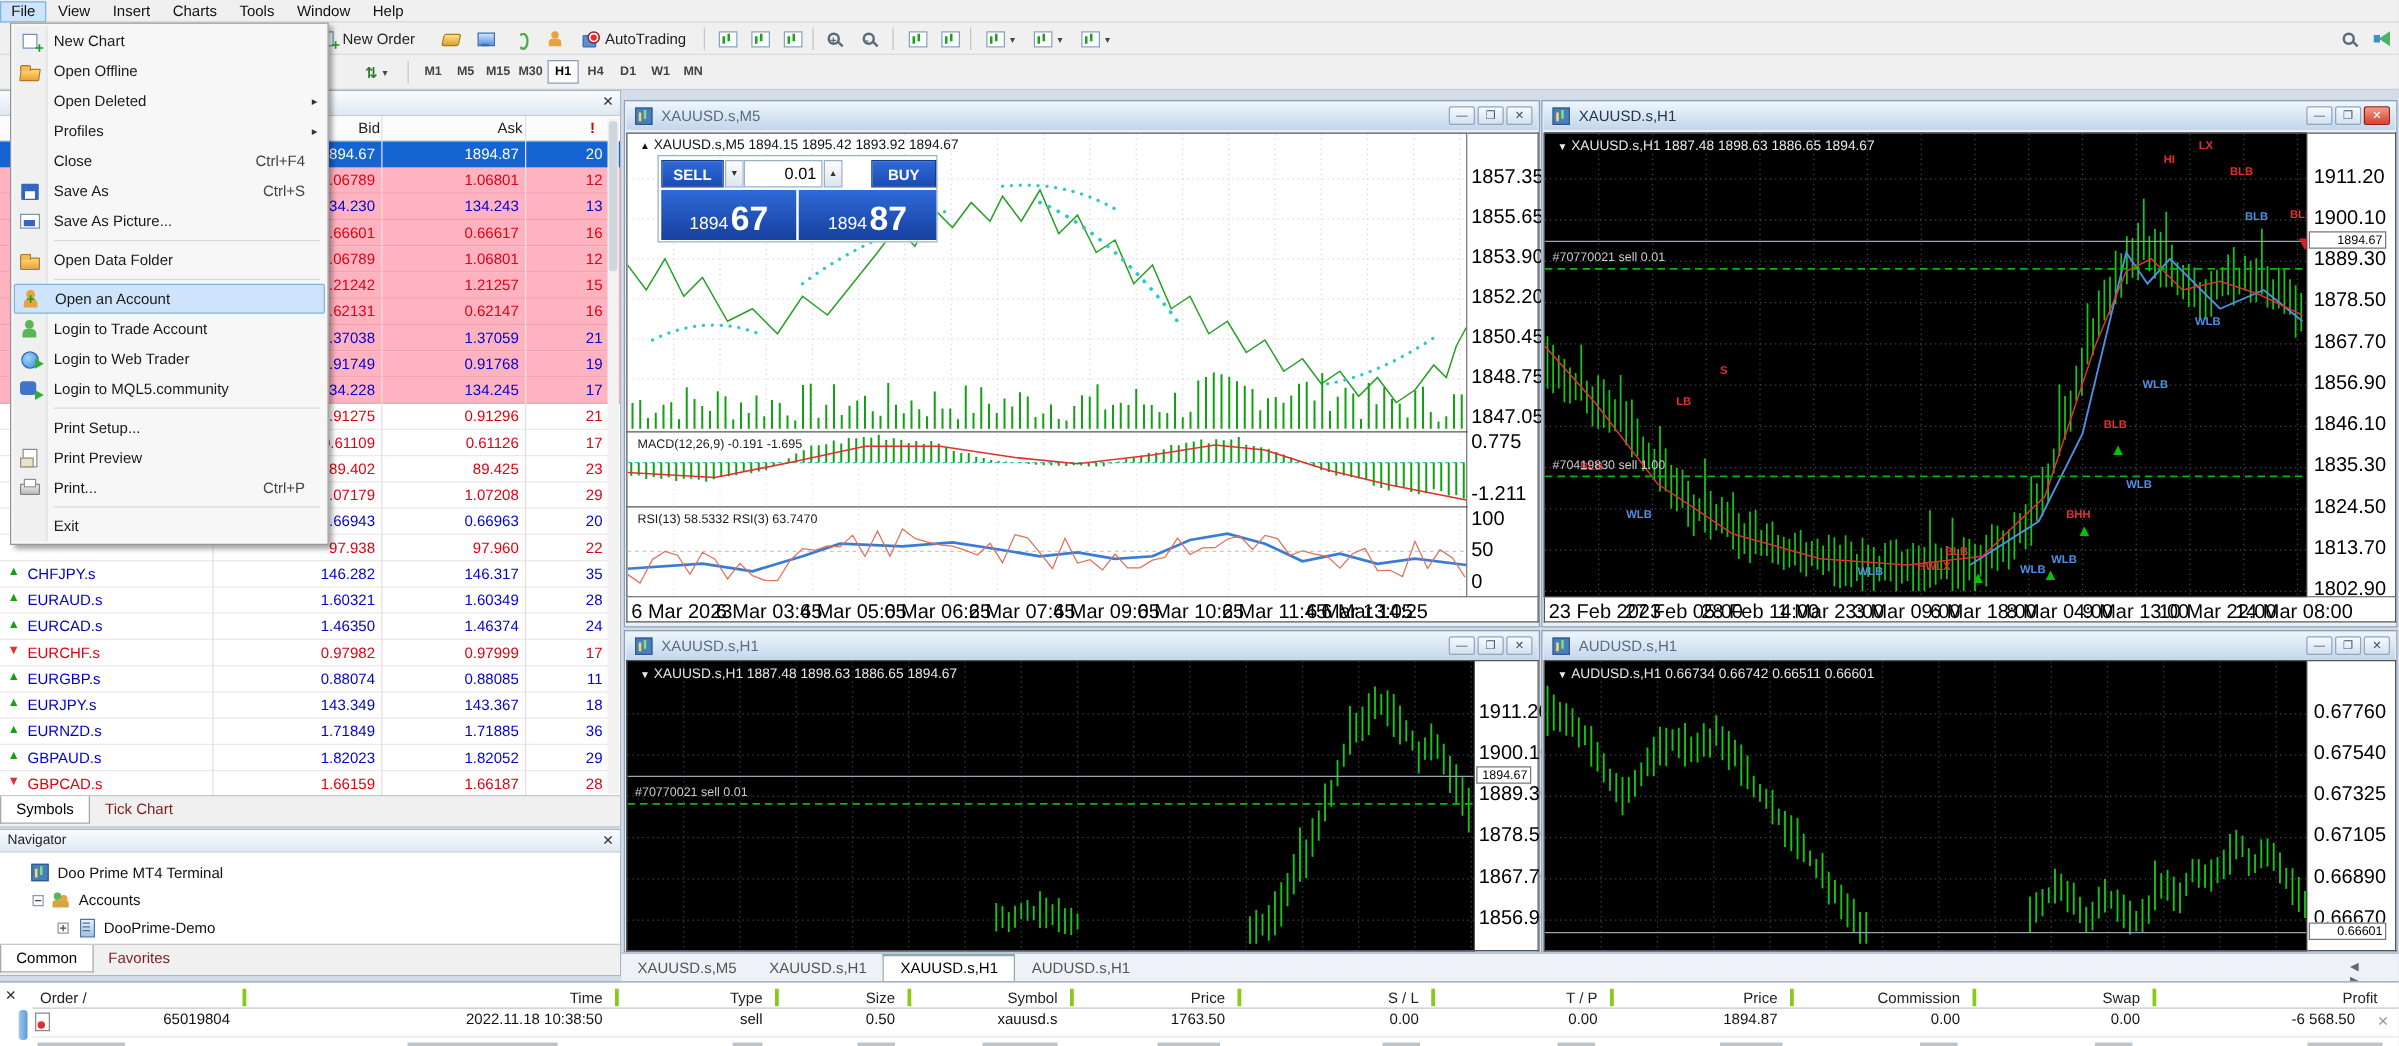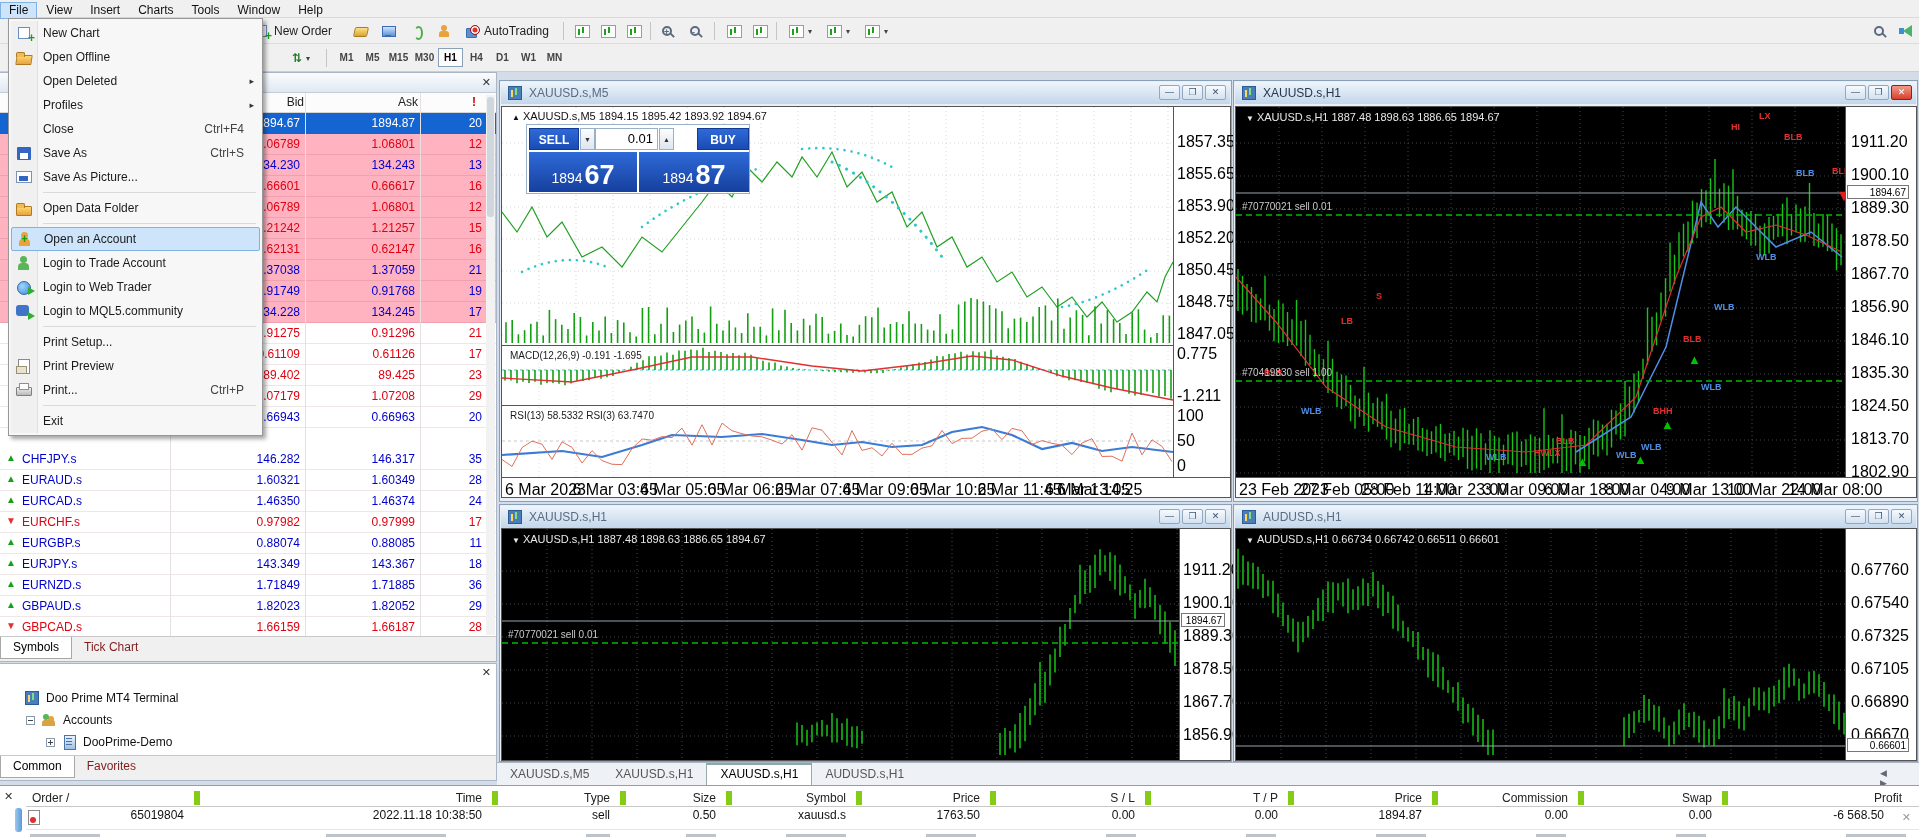--- a/index.html
+++ b/index.html
@@ -147,21 +147,21 @@
   .ctab { display:inline-block; padding:3px 13px 4px; color:#555; position:relative; }
   .ctab.active { background:#fff; border:1px solid #9aa; border-top:2px solid #8aa; color:#000; padding:2px 13px 4px; }
   #ct-scroll { position:absolute; right:8px; top:6px; font-size:9px; color:#667; letter-spacing:6px; }
 
   
   #terminal { position:absolute; left:0; top:785px; width:1919px; height:52px; background:#fff; border-top:1px solid #8aa0b8; }
   #term-close { position:absolute; left:4px; top:4px; font-size:11px; color:#333; }
   #term-scroll { position:absolute; left:15px; top:22px; width:7px; height:24px; background:linear-gradient(90deg,#9ec7ef,#5a9ad8); border-radius:3px; }
   #term-header { position:absolute; left:26px; top:4px; right:0; height:17px; border-bottom:1px solid #c8c8c8; font-size:12px; color:#222; }
   .th,.td { position:absolute; top:1px; text-align:right; padding-right:6px; white-space:nowrap; }
-  .th { border-left:6px solid #84cc16; }
+  .th { border-left:3px solid #84cc16; }
   .th:first-child { border-left:none; text-align:left; padding-left:2px; }
   #term-row1 { position:absolute; left:26px; top:21px; right:0; height:23px; border-bottom:1px solid #e6e6e6; font-size:12px; color:#111; }
   .td.left { text-align:right; padding-left:22px; }
   .i-doc { position:absolute; left:2px; top:3px; width:12px; height:15px; background:#fff; border:1px solid #8a8a8a; }
   .i-doc::after { content:""; position:absolute; left:1px; bottom:1px; width:6px; height:6px; border-radius:50%; background:#e03030; }
   #row-close { position:absolute; right:8px; top:4px; color:#999; font-size:11px; }
   #term-row2 { position:absolute; left:26px; top:45px; right:0; height:7px; overflow:hidden; opacity:.65; }
   .r2s { position:absolute; top:3px; height:8px; background:#9aa4ae; }
 
   .col1{left:4px;width:160px;} .col2{left:168px;width:294px;} .col3{left:466px;width:124px;}
@@ -374,20 +374,27 @@
         <span class="cell ask">1.07208</span>
         <span class="cell spr">29</span>
       </div>
       <div class="mwrow up" style="top: 294px;">
         <span class="cell arr"></span>
         <span class="cell sym"></span>
         <span class="cell bid">0.66943</span>
         <span class="cell ask">0.66963</span>
         <span class="cell spr">20</span>
       </div>
+      <div class="mwrow dn" style="top: 315px;">
+        <span class="cell arr"></span>
+        <span class="cell sym"></span>
+        <span class="cell bid">97.938</span>
+        <span class="cell ask">97.960</span>
+        <span class="cell spr">22</span>
+      </div>
       <div class="mwrow up" style="top: 336px;">
         <span class="cell arr">▲</span>
         <span class="cell sym">CHFJPY.s</span>
         <span class="cell bid">146.282</span>
         <span class="cell ask">146.317</span>
         <span class="cell spr">35</span>
       </div>
       <div class="mwrow up" style="top: 357px;">
         <span class="cell arr">▲</span>
         <span class="cell sym">EURAUD.s</span>
@@ -450,20 +457,21 @@
   <div class="mw-colsep" style="left:420px"></div>
   <div id="mw-scroll">
       <div class="thumb"></div>
     </div>
   <div class="paneltabs" style="bottom:0">
     
   <span class="ptab active">Symbols</span><span class="ptab">Tick Chart</span></div>
 </div>
 
 <div id="navigator">
+  <div id="nav-title"><span>Navigator</span></div>
   <div id="nav-close">✕</div>
   <div class="navitem" style="left:24px;top:24px">
     <span class="ico i-mt"></span>
     <span>Doo Prime MT4 Terminal</span>
   </div>
   <div class="navitem" style="left:26px;top:46px">
     <span class="expander"></span>
     <span class="ico i-accts"></span>
     <span>Accounts</span>
   </div>

